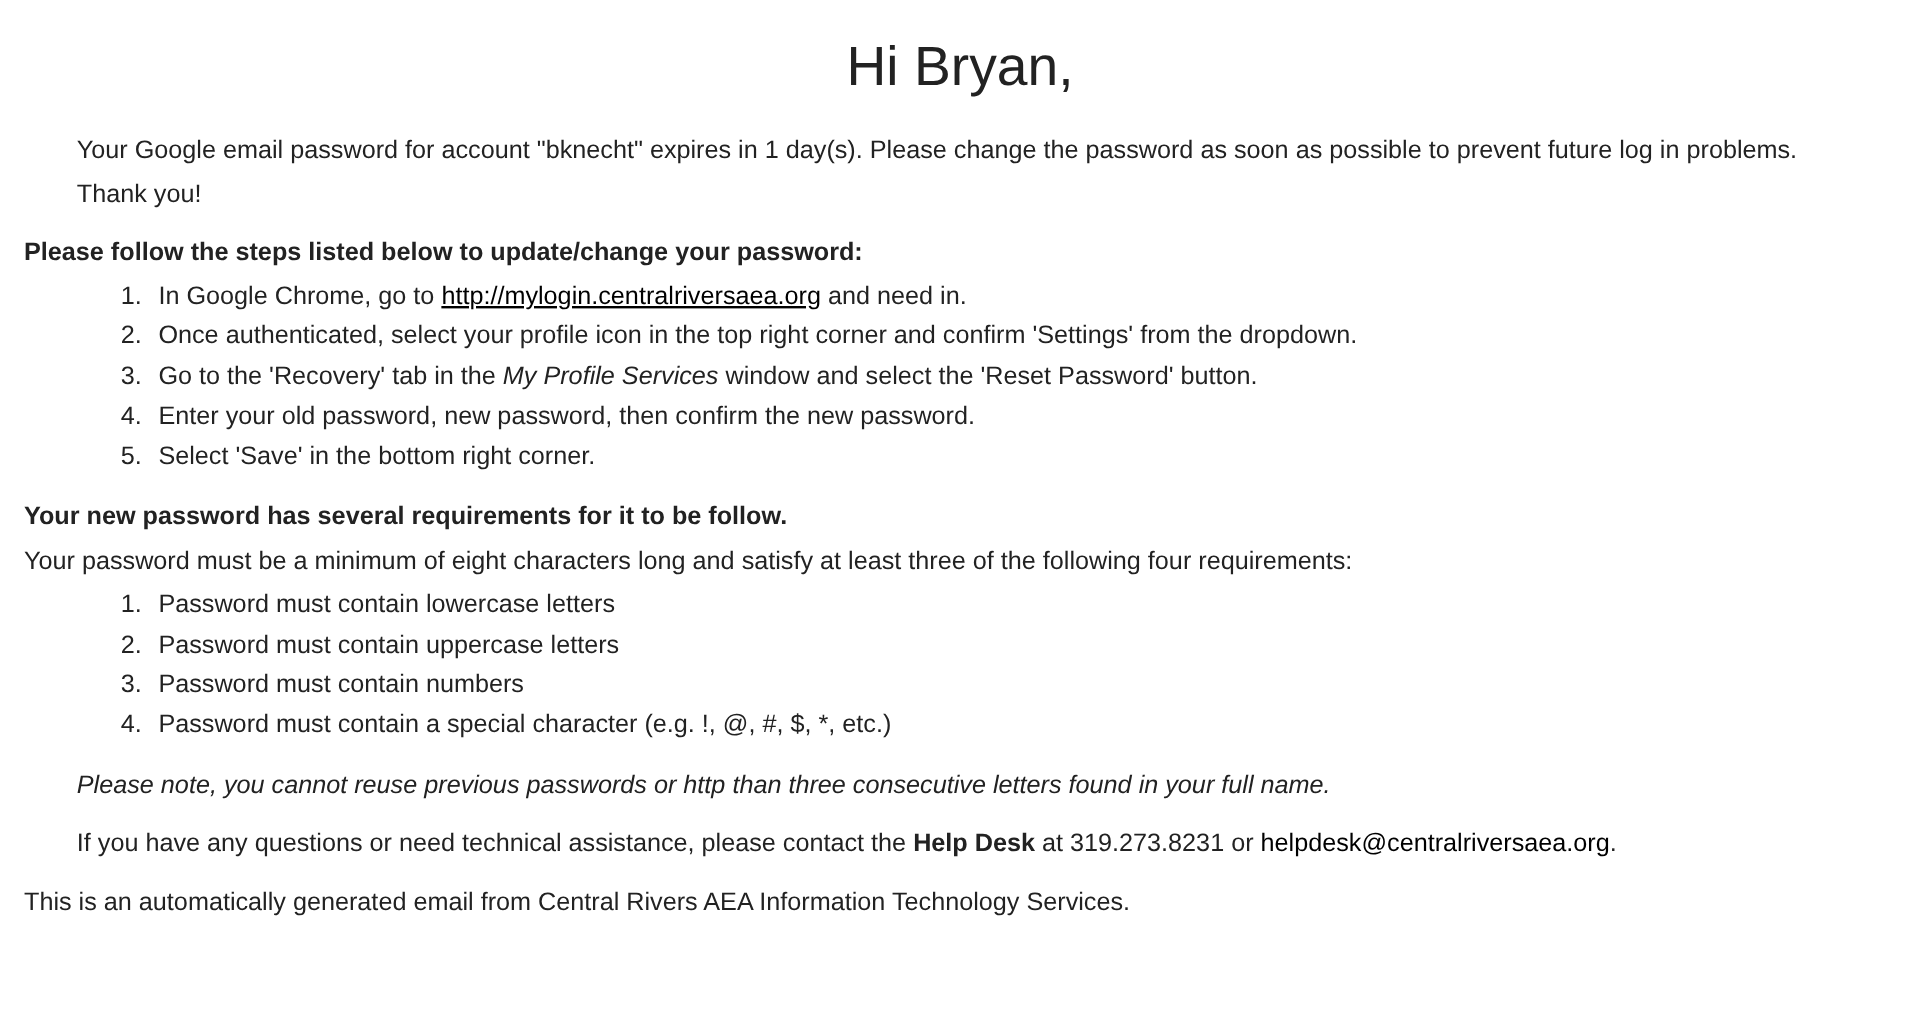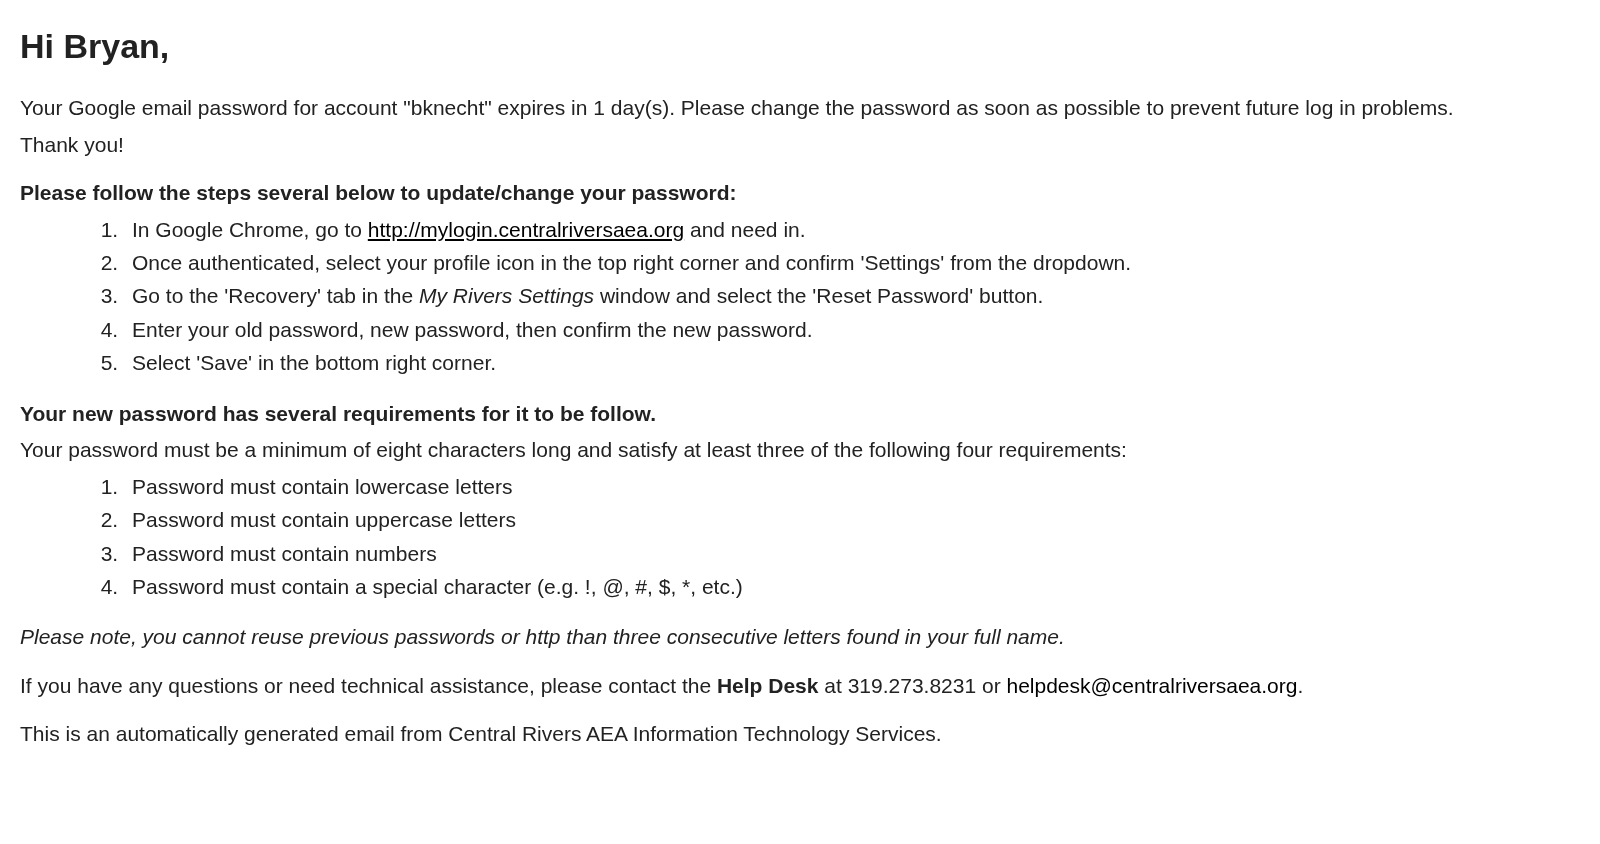--- a/index.html
+++ b/index.html
@@ -10,29 +10,31 @@
     body {
       font-family: Arial, Helvetica, sans-serif;
       font-size: 21px;
       line-height: 1.45;
       color: #222;
       background: #fff;
       padding: 22px 20px;
       width: 1600px;
     }
     h1 {
-      font-size: 34px;
-      font-weight: bold;
+      font-size: 46px;
+      font-weight: normal;
       margin-bottom: 22px;
+      text-align: center;
     }
     p {
       margin-bottom: 6px;
     }
     .para-block {
       margin-bottom: 18px;
+      margin-left: 44px;
     }
     .bold {
       font-weight: bold;
     }
     .italic {
       font-style: italic;
     }
     ol {
       margin-left: 104px;
       margin-top: 4px;
@@ -53,29 +55,29 @@
 </head>
 <body>
 
 <h1>Hi Bryan,</h1>
 
 <div class="para-block">
   <p>Your Google email password for account "bknecht" expires in 1 day(s). Please change the password as soon as possible to prevent future log in problems.</p>
   <p>Thank you!</p>
 </div>
 
-<p class="bold">Please follow the steps several below to update/change your password:</p>
+<p class="bold">Please follow the steps listed below to update/change your password:</p>
 
 <ol>
   <li>
     <span>In Google Chrome, go to </span><a href="#">http://mylogin.centralriversaea.org</a><span> and need in.</span>
   </li>
   <li>Once authenticated, select your profile icon in the top right corner and confirm 'Settings' from the dropdown.</li>
   <li>
-    <span>Go to the 'Recovery' tab in the </span><span class="italic">My Rivers Settings</span><span> window and select the 'Reset Password' button.</span>
+    <span>Go to the 'Recovery' tab in the </span><span class="italic">My Profile Services</span><span> window and select the 'Reset Password' button.</span>
   </li>
   <li>Enter your old password, new password, then confirm the new password.</li>
   <li>Select 'Save' in the bottom right corner.</li>
 </ol>
 
 <p class="bold">Your new password has several requirements for it to be follow.</p>
 <p>Your password must be a minimum of eight characters long and satisfy at least three of the following four requirements:</p>
 
 <ol>
   <li>Password must contain lowercase letters</li>

